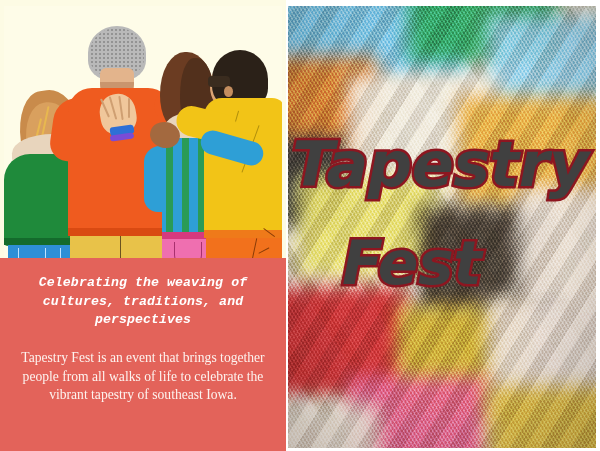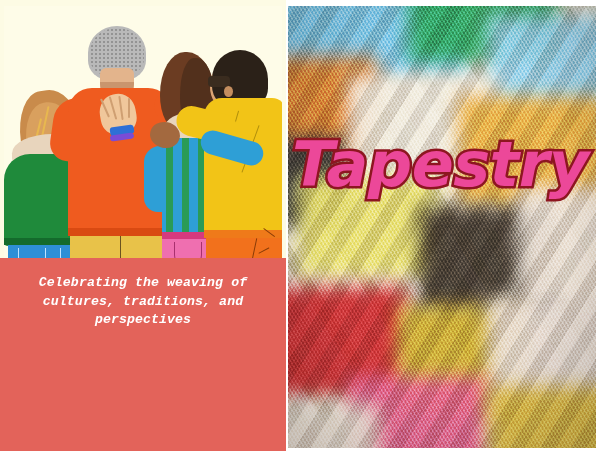--- a/index.html
+++ b/index.html
@@ -119,21 +119,21 @@
   .fibre2{position:absolute;inset:-60px;
     background:repeating-linear-gradient(-58deg,
       rgba(255,255,255,.34) 0px,rgba(255,255,255,.34) 1.3px,
       rgba(0,0,0,.13) 1.3px,rgba(0,0,0,.13) 3.1px);
     mix-blend-mode:overlay;opacity:.55;}
   .vig{position:absolute;inset:0;background:radial-gradient(ellipse at 50% 45%,rgba(0,0,0,0) 55%,rgba(0,0,0,.18) 100%);}
 
   
   .title-wrap{position:absolute;left:286px;top:0;width:314px;height:451px;pointer-events:none;}
   .title-word{position:absolute;font-family:"DejaVu Sans",sans-serif;font-weight:700;font-style:italic;
-    color:#ec4899;white-space:nowrap;letter-spacing:-0.5px;
+    color:#404040;white-space:nowrap;letter-spacing:-0.5px;
     -webkit-text-stroke:5px #8d1620;paint-order:stroke fill;}
   .t-tapestry{left:6px;top:128px;font-size:62px;}
   .t-fest{left:56px;top:228px;font-size:60px;}
 </style>
 </head>
 <body>
 
 <div class="poster">
 
   <div class="left-col">
@@ -213,20 +213,21 @@
           <div class="p4-fold" style="left:250px;top:232px;width:1.4px;height:22px;transform:rotate(12deg)"></div>
           <div class="p4-fold" style="left:258px;top:226px;width:14px;height:1.4px;transform:rotate(36deg)"></div>
           <div class="p4-fold" style="left:254px;top:244px;width:12px;height:1.4px;transform:rotate(-28deg)"></div>
         </div>
 
       </div>
     </div>
 
     <div class="coral">
       <div class="tagline">Celebrating the weaving of cultures, traditions, and perspectives</div>
+      <div class="body-copy">Tapestry Fest is an event that brings together people from all walks of life to celebrate the vibrant tapestry of southeast Iowa.</div>
     </div>
   </div>
 
   <div class="right-col">
     <div class="yarn">
 
       <div class="yarn-layer">
         <div class="weave-a"></div>
       </div>
 
@@ -249,15 +250,16 @@
 
       <div class="weave-b"></div>
       <div class="fibre"></div>
       <div class="fibre2"></div>
       <div class="vig"></div>
     </div>
   </div>
 
   <div class="title-wrap">
     <div class="title-word t-tapestry">Tapestry</div>
+    <div class="title-word t-fest">Fest</div>
   </div>
 
 </div>
 
 </body></html>

